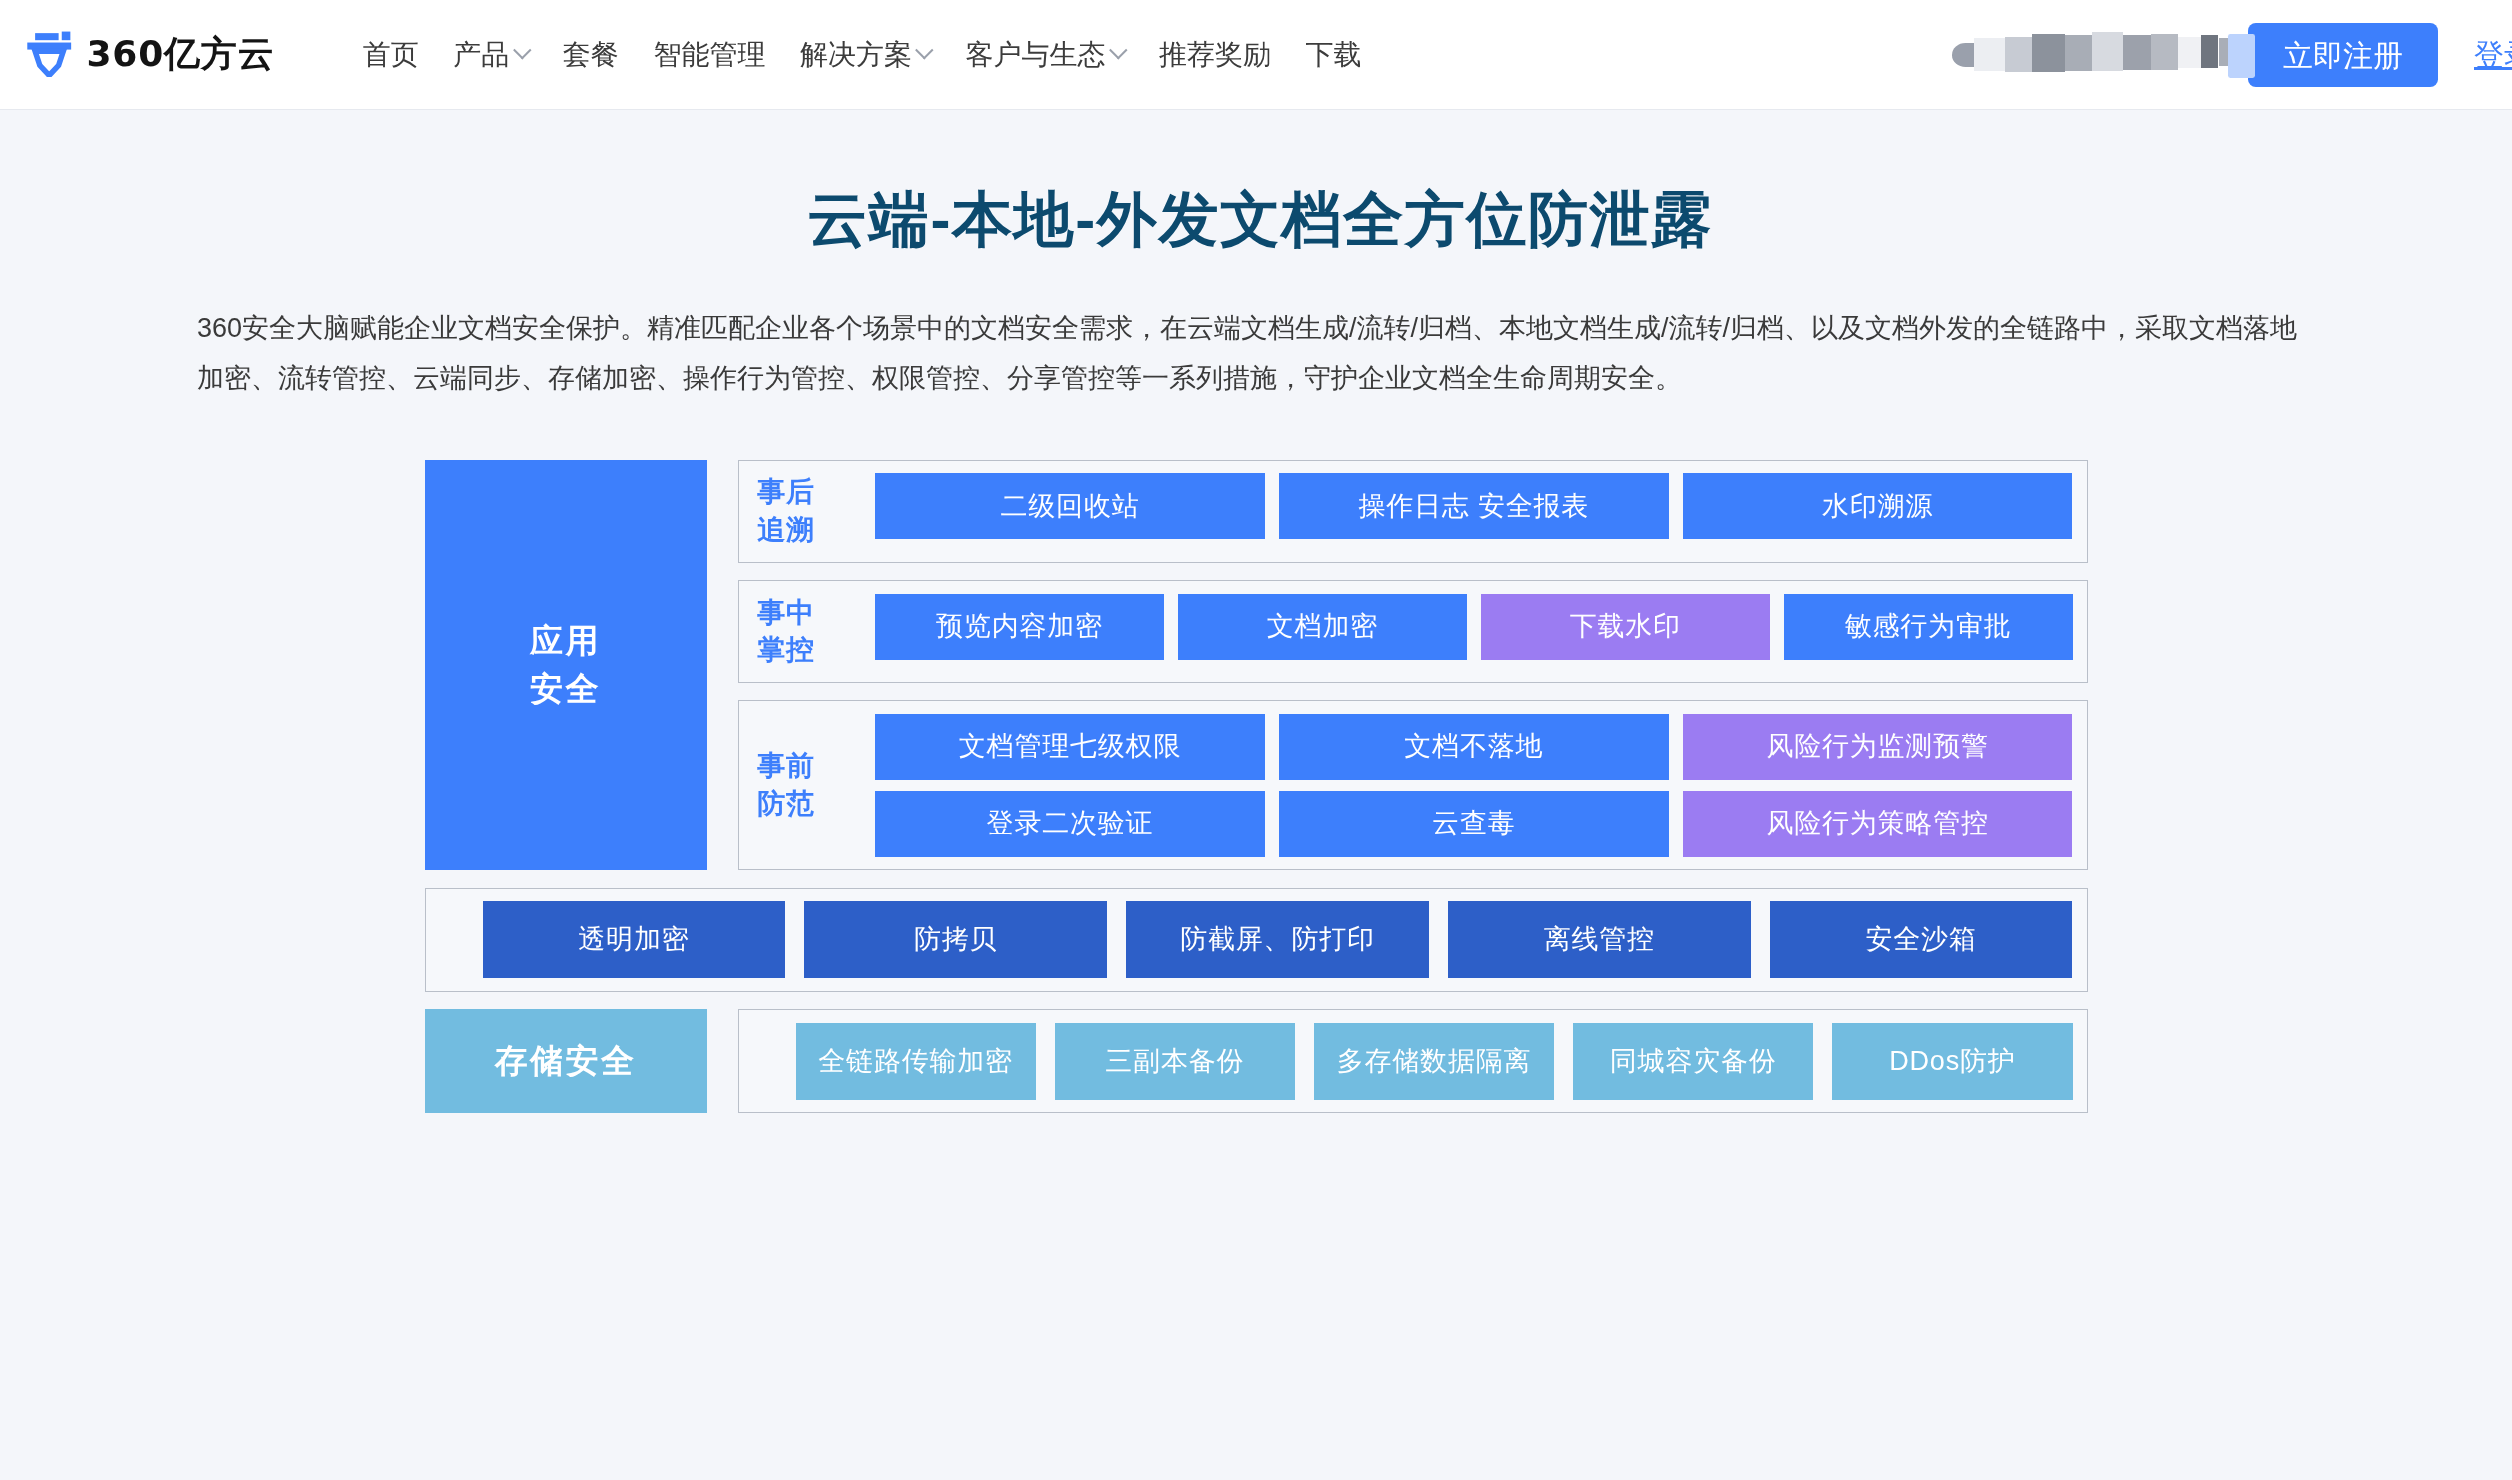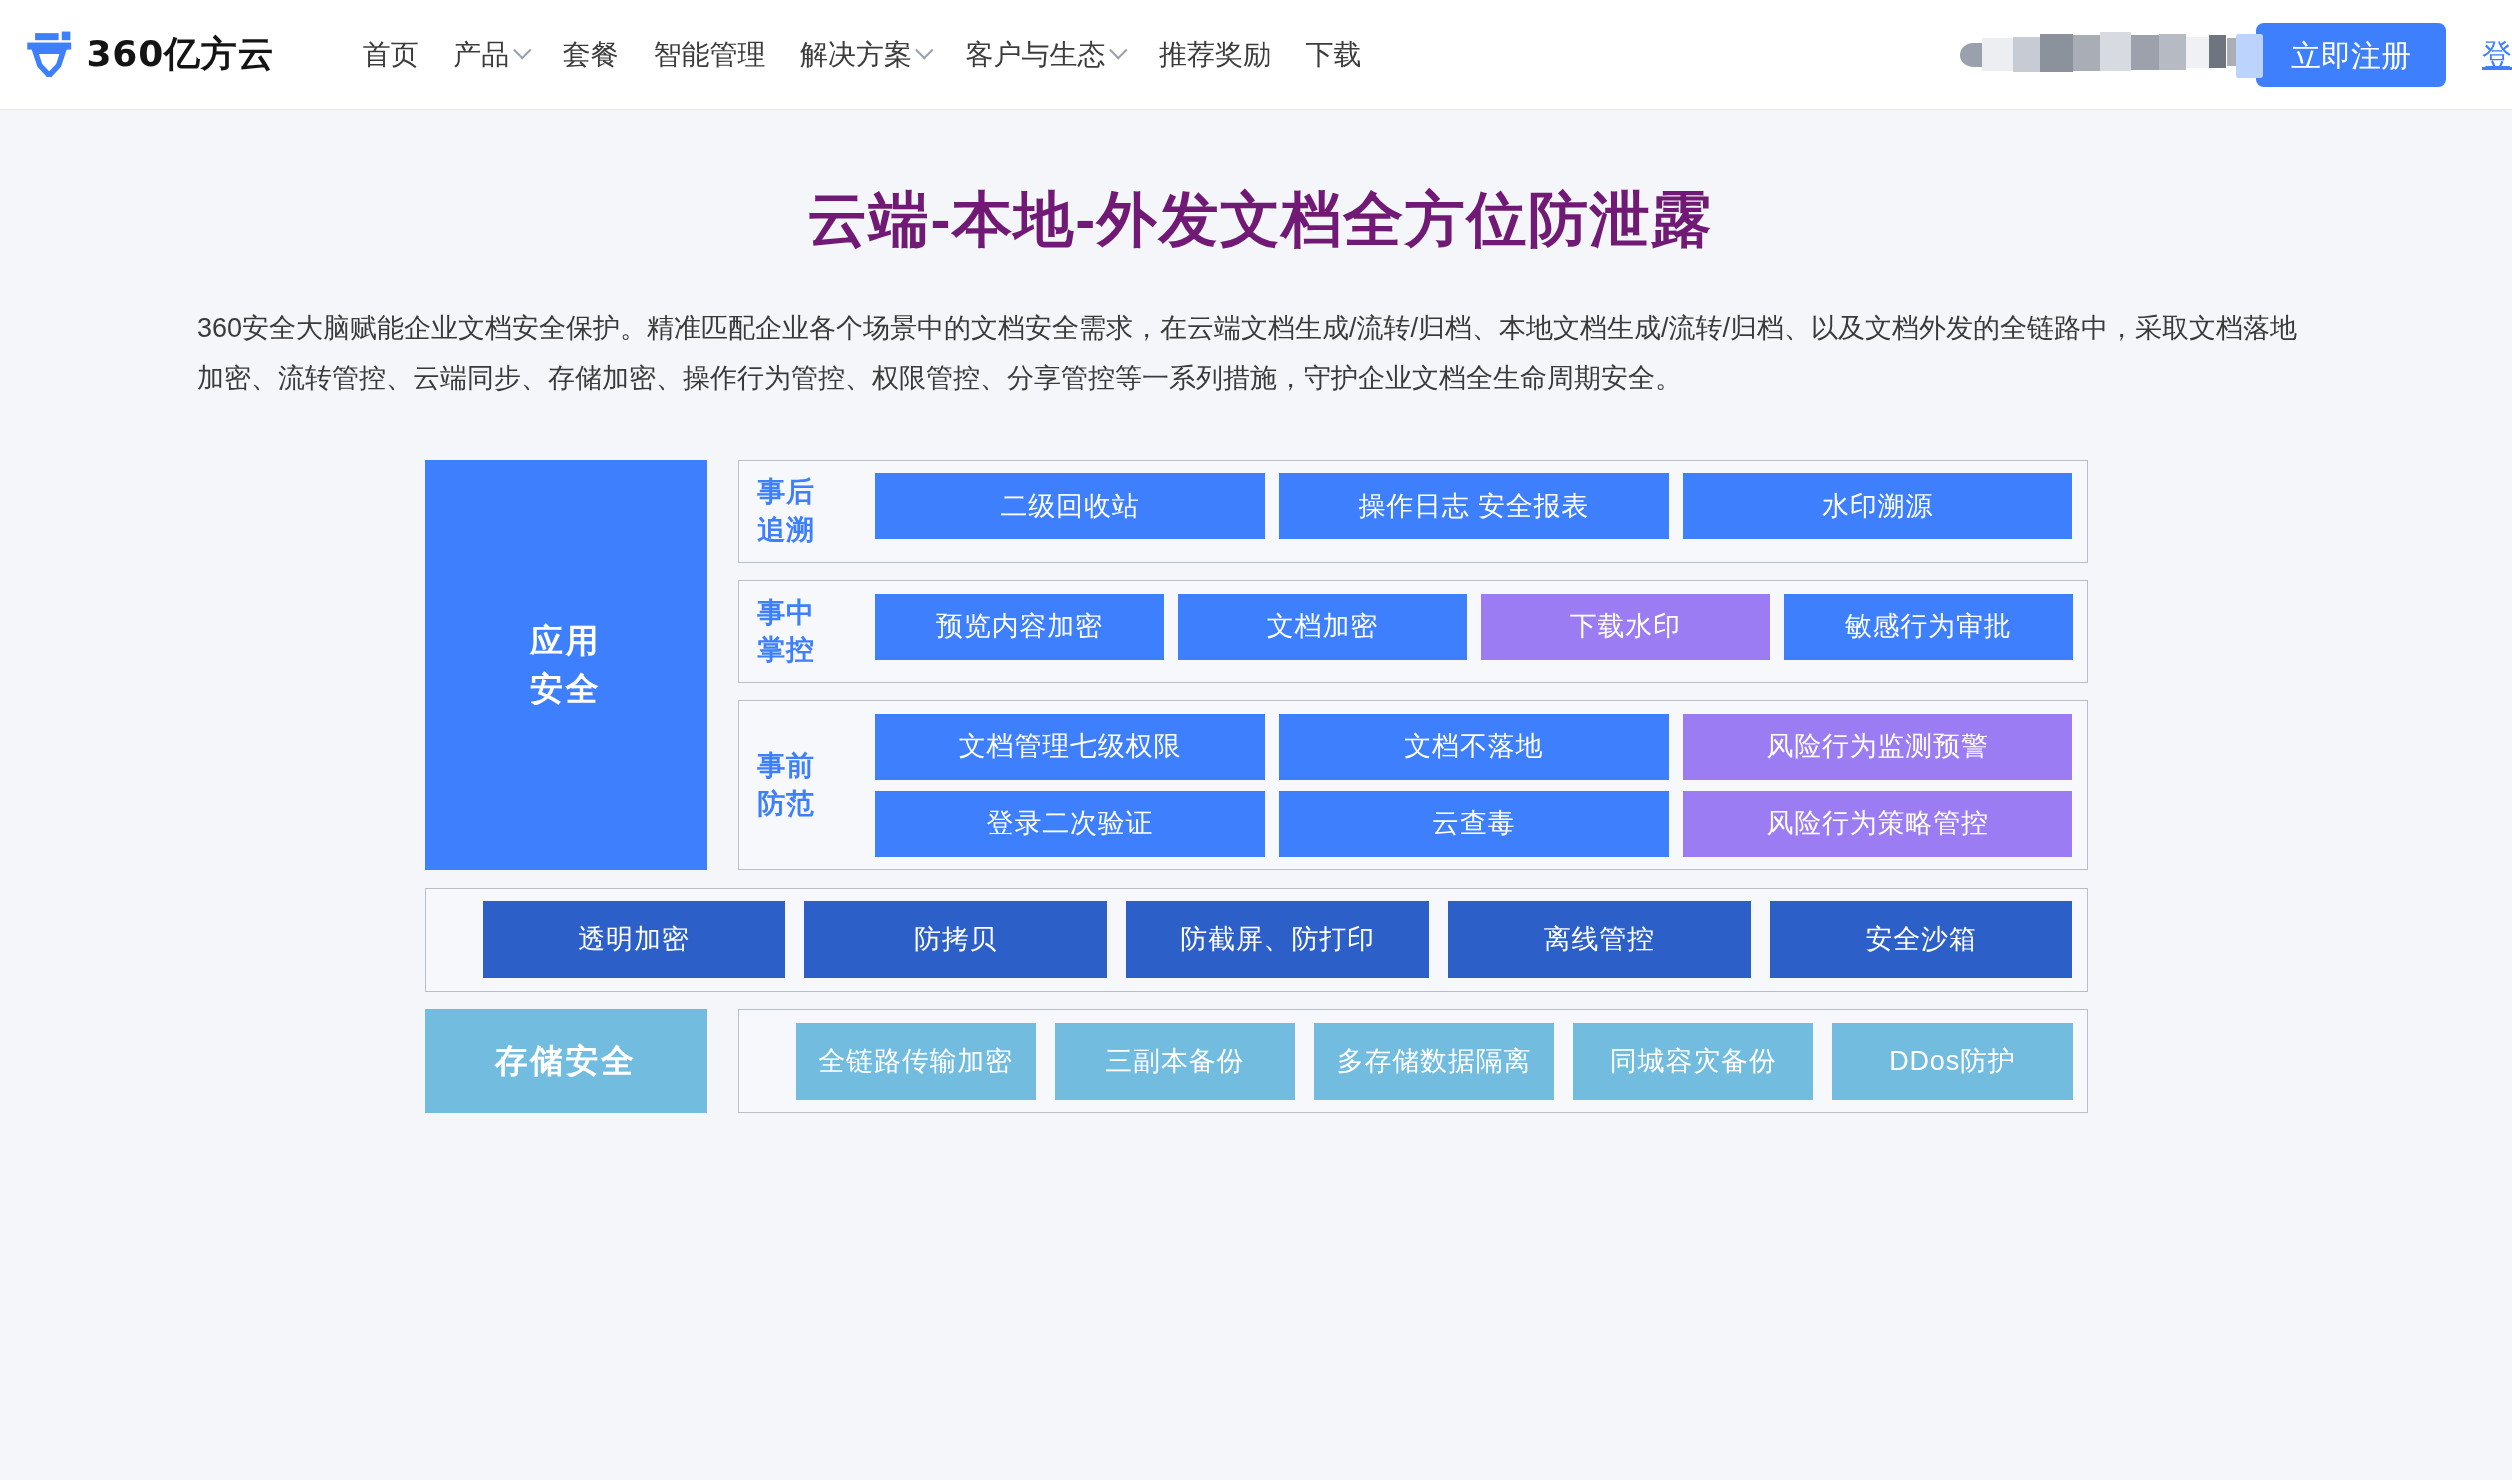--- a/index.html
+++ b/index.html
@@ -39,21 +39,21 @@
     padding: 0 17.3px; white-space: nowrap; cursor: pointer;
     line-height: 1;
   }
   .chev {
     display: inline-block; width: 12.6px; height: 12.6px;
     border-right: 2.4px solid #9aa0ab; border-bottom: 2.4px solid #9aa0ab;
     transform: rotate(45deg) translate(-3.1px,-3.1px);
     flex: 0 0 auto;
   }
   .header-right {
-    position: absolute; right: 0; top: 0; height: 110px;
+    position: absolute; right: 8px; top: 0; height: 110px;
     display: flex; align-items: center;
   }
   .redacted {
     width: 282px; height: 46px; margin-right: 14px;
     position: relative; overflow: hidden;
   }
   .redacted i {
     position: absolute; display: block;
   }
   .btn-register {
@@ -75,21 +75,21 @@
   }
 
   
   .page {
     position: relative; width: 2512px; height: 1369px;
     background: #f4f6fa;
     padding-top: 72px;
   }
   .hero-title {
     text-align: center;
-    font-size: 60px; font-weight: 700; color: #701a75;
+    font-size: 60px; font-weight: 700; color: #0c4a6e;
     letter-spacing: 1.6px; line-height: 1.25; padding-left: 8px;
   }
   .hero-desc {
     margin: 47px auto 0 auto;
     width: 2118px;
     font-size: 27px; color: #3a3a3a;
     line-height: 1.85; text-align: left;
   }
 
   

